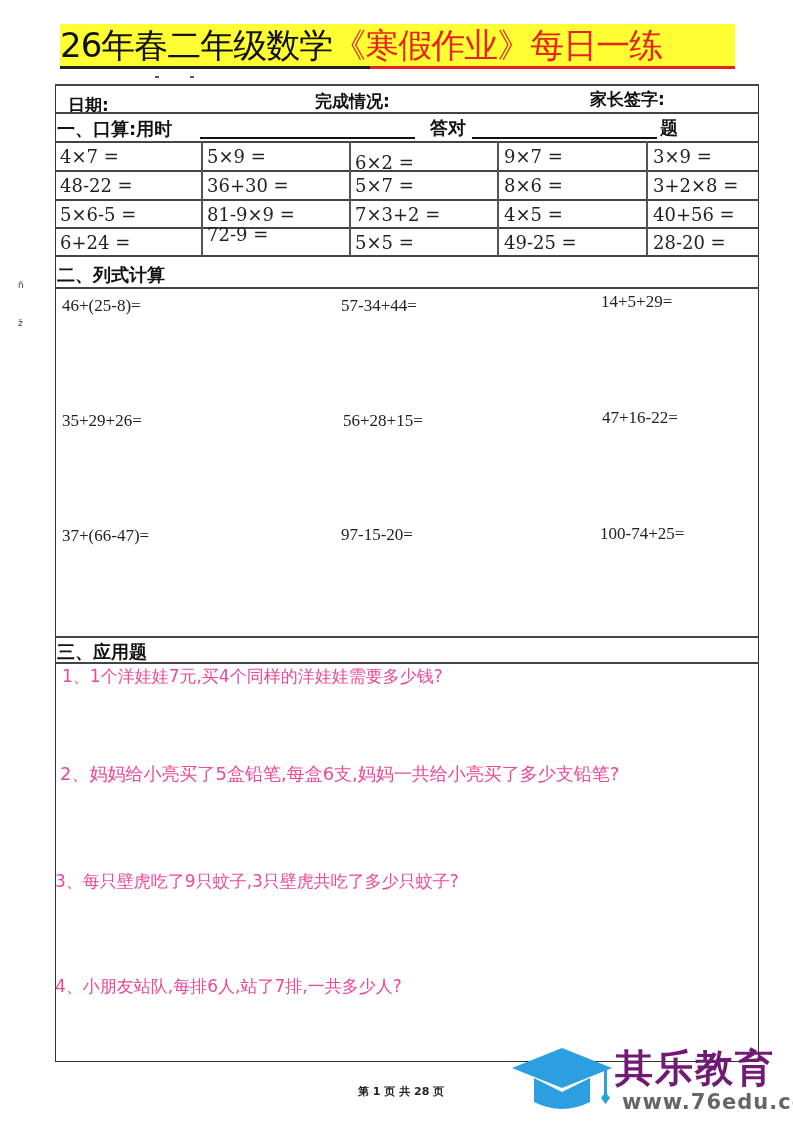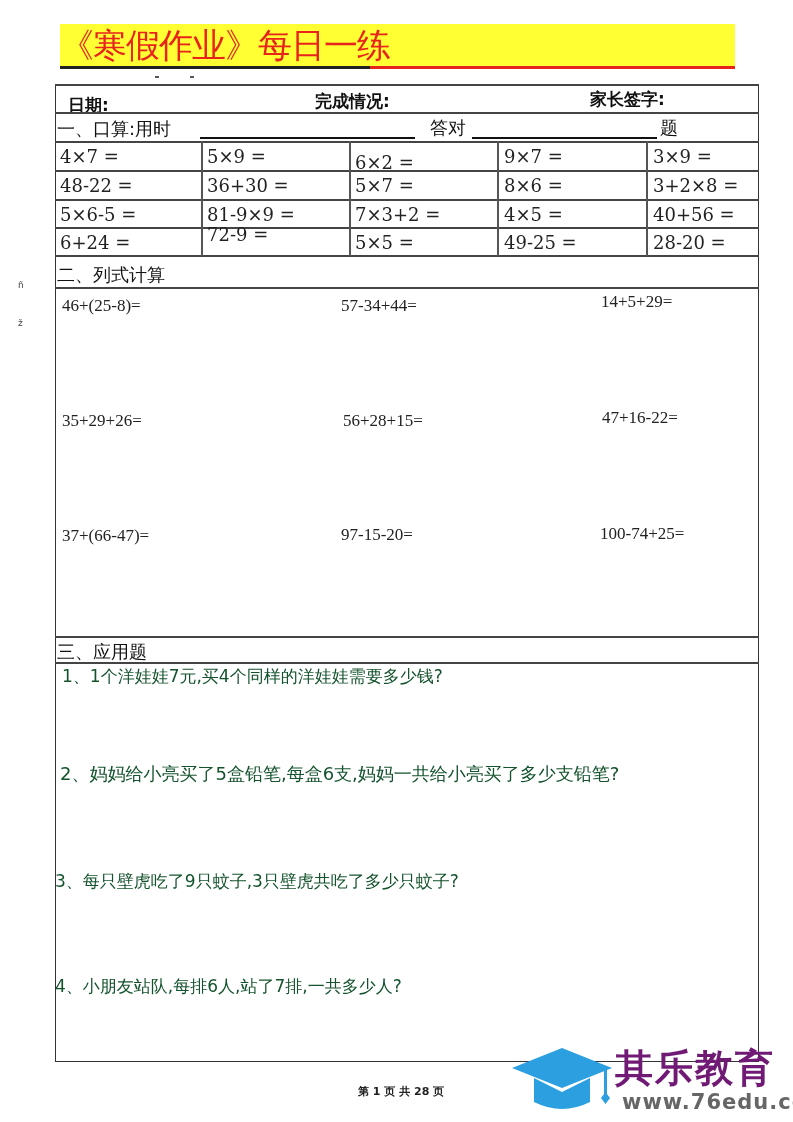--- a/index.html
+++ b/index.html
@@ -13,40 +13,41 @@
   .title-underline-black { position:absolute; left:60px; top:66px; width:310px; height:3px; background:#222; }
   .title-underline-red { position:absolute; left:370px; top:66px; width:365px; height:3px; background:#e8231c; }
 
   .frame { position:absolute; left:55px; top:84px; width:704px; height:978px;
            border:1.5px solid #333; border-top:none; box-sizing:border-box; }
 
   .hline { position:absolute; height:1.5px; background:#444; }
   .vline { position:absolute; width:1.5px; background:#555; }
 
   .hdr-text { position:absolute; font-family:"DejaVu Sans", sans-serif; font-weight:bold; font-size:17px; color:#111; }
-  .sec-title { position:absolute; font-family:"DejaVu Sans", sans-serif; font-weight:normal; font-size:18px; color:#111; }
+  .sec-title { position:absolute; font-family:"DejaVu Sans", sans-serif; font-weight:bold; font-size:18px; color:#111; }
   .blank { position:absolute; height:1.5px; background:#111; }
 
   .cell { position:absolute; font-size:18px; color:#222; font-family:"DejaVu Serif", serif; white-space:nowrap; }
   .expr { position:absolute; font-size:17px; color:#222; font-family:"Liberation Serif", serif; white-space:nowrap;padding-left:7px; }
-  .prob { position:absolute; font-size:17px; color:#14532d; font-family:"DejaVu Sans", sans-serif; white-space:nowrap; }
+  .prob { position:absolute; font-size:17px; color:#ec4899; font-family:"DejaVu Sans", sans-serif; white-space:nowrap; }
 
   .page-num { position:absolute; left:358px; top:1084px; font-family:"DejaVu Sans", sans-serif; font-weight:bold; font-size:11px; color:#222; }
 
   .logo-cap { position:absolute; left:510px; top:1042px; width:110px; height:72px; }
   .logo-text { position:absolute; left:615px; top:1043px; font-family:"DejaVu Sans", sans-serif; font-weight:bold; font-size:38px; color:#701a75; letter-spacing:2px; }
   .logo-url { position:absolute; left:622px; top:1090px; font-family:"DejaVu Sans", sans-serif; font-weight:bold; font-size:21px; color:#666; letter-spacing:1px; }
 
   .margin-mark { position:absolute; font-size:9px; color:#444; font-family:"DejaVu Sans", sans-serif; }
   .tick { position:absolute; top:76px; height:2px; width:4px; background:#555; }
 </style>
 </head>
 <body>
 
 <div class="title-bar">
+  <span class="title-black">26年春二年级数学</span>
   <span class="title-red">《寒假作业》每日一练</span>
 </div>
 <div class="title-underline-black"></div>
 <div class="title-underline-red"></div>
 <div class="tick" style="left:155px"></div>
 <div class="tick" style="left:190px"></div>
 
 <div class="frame"></div>
 <div class="hline" style="left:55px; top:84px; width:704px;"></div>
 

